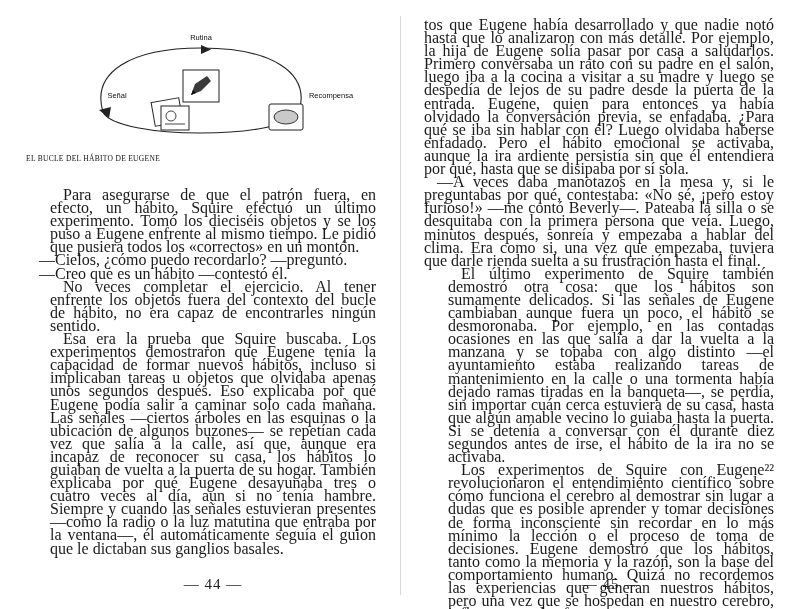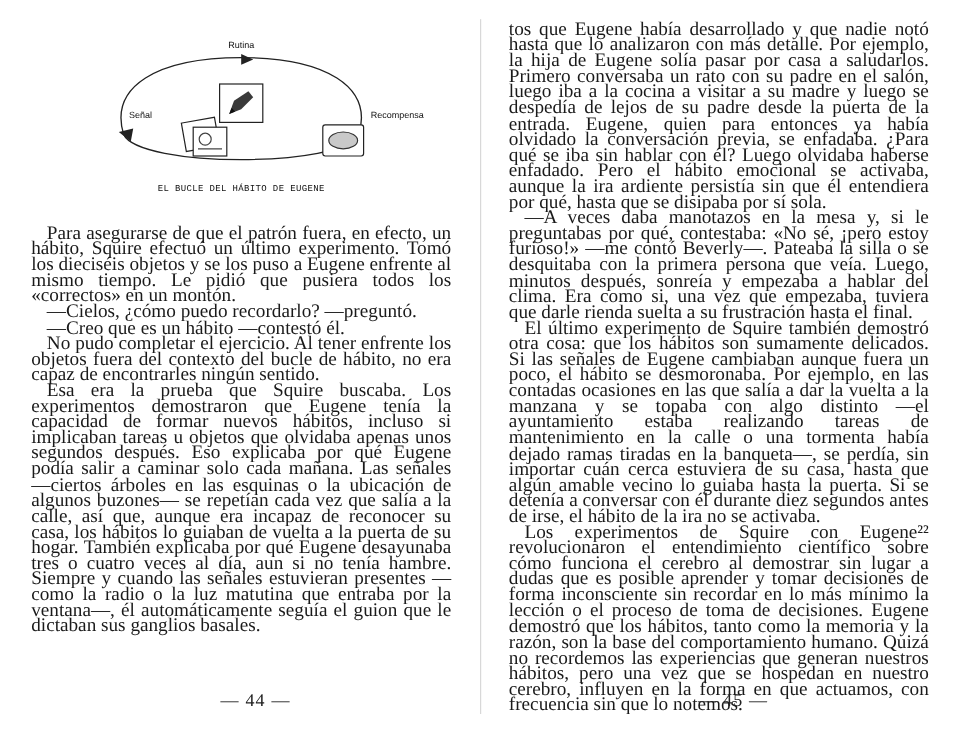--- a/index.html
+++ b/index.html
@@ -50,22 +50,21 @@
     width: 100%;
     height: 148px;
     margin: 8px 0 14px 0;
   }
   .figure svg {
     display: block;
     width: 100%;
     height: 126px;
   }
   .figure-caption {
-    text-align: center;
-    font-family: Liberation Mono, monospace;
+    font-family: Liberation Serif, serif;
     font-size: 7.5px;
     letter-spacing: 0.3px;
     color: #111;
     margin-top: 2px;
   }
   .fig-label {
     font-family: "Liberation Sans", sans-serif;
     font-size: 7.5px;
     fill: #111;
   }
@@ -75,20 +74,21 @@
     margin: 0;
     text-align: justify;
     text-justify: inter-word;
     font-size: 16px;
     line-height: 13.1px;
     hyphens: auto;
     -webkit-hyphens: auto;
   }
   .body-text p.indent {
     text-indent: 13px;
+    margin-left: 24px;
   }
   .body-text p.noindent {
     text-indent: 0;
   }
   .body-text p.dash {
     text-indent: 13px;
   }
   .body-text p.gap {
     margin-top: 7px;
   }
@@ -146,21 +146,21 @@
         <text class="fig-label" x="86" y="72" text-anchor="middle">Señal</text>
         <text class="fig-label" x="300" y="72" text-anchor="middle">Recompensa</text>
       </svg>
       <div class="figure-caption">EL BUCLE DEL HÁBITO DE EUGENE</div>
     </div>
 
     <div class="body-text">
       <p class="indent">Para asegurarse de que el patrón fuera, en efecto, un hábito, Squire efectuó un último experimento. Tomó los dieciséis objetos y se los puso a Eugene enfrente al mismo tiempo. Le pidió que pusiera todos los «correctos» en un montón.</p>
       <p class="dash">—Cielos, ¿cómo puedo recordarlo? —preguntó.</p>
       <p class="dash">—Creo que es un hábito —contestó él.</p>
-      <p class="indent">No pudo completar el ejercicio. Al tener enfrente los objetos fuera del contexto del bucle de hábito, no era capaz de encontrarles ningún sentido.</p>
+      <p class="indent">No veces completar el ejercicio. Al tener enfrente los objetos fuera del contexto del bucle de hábito, no era capaz de encontrarles ningún sentido.</p>
       <p class="indent">Esa era la prueba que Squire buscaba. Los experimentos demostraron que Eugene tenía la capacidad de formar nuevos hábitos, incluso si implicaban tareas u objetos que olvidaba apenas unos segundos después. Eso explicaba por qué Eugene podía salir a caminar solo cada mañana. Las señales —ciertos árboles en las esquinas o la ubicación de algunos buzones— se repetían cada vez que salía a la calle, así que, aunque era incapaz de reconocer su casa, los hábitos lo guiaban de vuelta a la puerta de su hogar. También explicaba por qué Eugene desayunaba tres o cuatro veces al día, aun si no tenía hambre. Siempre y cuando las señales estuvieran presentes —como la radio o la luz matutina que entraba por la ventana—, él automáticamente seguía el guion que le dictaban sus ganglios basales.</p>
     </div>
 
     <div class="folio left-folio">— 44 —</div>
   </div>
 
   <div class="col right">
     <div class="body-text">
       <p class="noindent">tos que Eugene había desarrollado y que nadie notó hasta que lo analizaron con más detalle. Por ejemplo, la hija de Eugene solía pasar por casa a saludarlos. Primero conversaba un rato con su padre en el salón, luego iba a la cocina a visitar a su madre y luego se despedía de lejos de su padre desde la puerta de la entrada. Eugene, quien para entonces ya había olvidado la conversación previa, se enfadaba. ¿Para qué se iba sin hablar con él? Luego olvidaba haberse enfadado. Pero el hábito emocional se activaba, aunque la ira ardiente persistía sin que él entendiera por qué, hasta que se disipaba por sí sola.</p>
       <p class="dash">—A veces daba manotazos en la mesa y, si le preguntabas por qué, contestaba: «No sé, ¡pero estoy furioso!» —me contó Beverly—. Pateaba la silla o se desquitaba con la primera persona que veía. Luego, minutos después, sonreía y empezaba a hablar del clima. Era como si, una vez que empezaba, tuviera que darle rienda suelta a su frustración hasta el final.</p>

